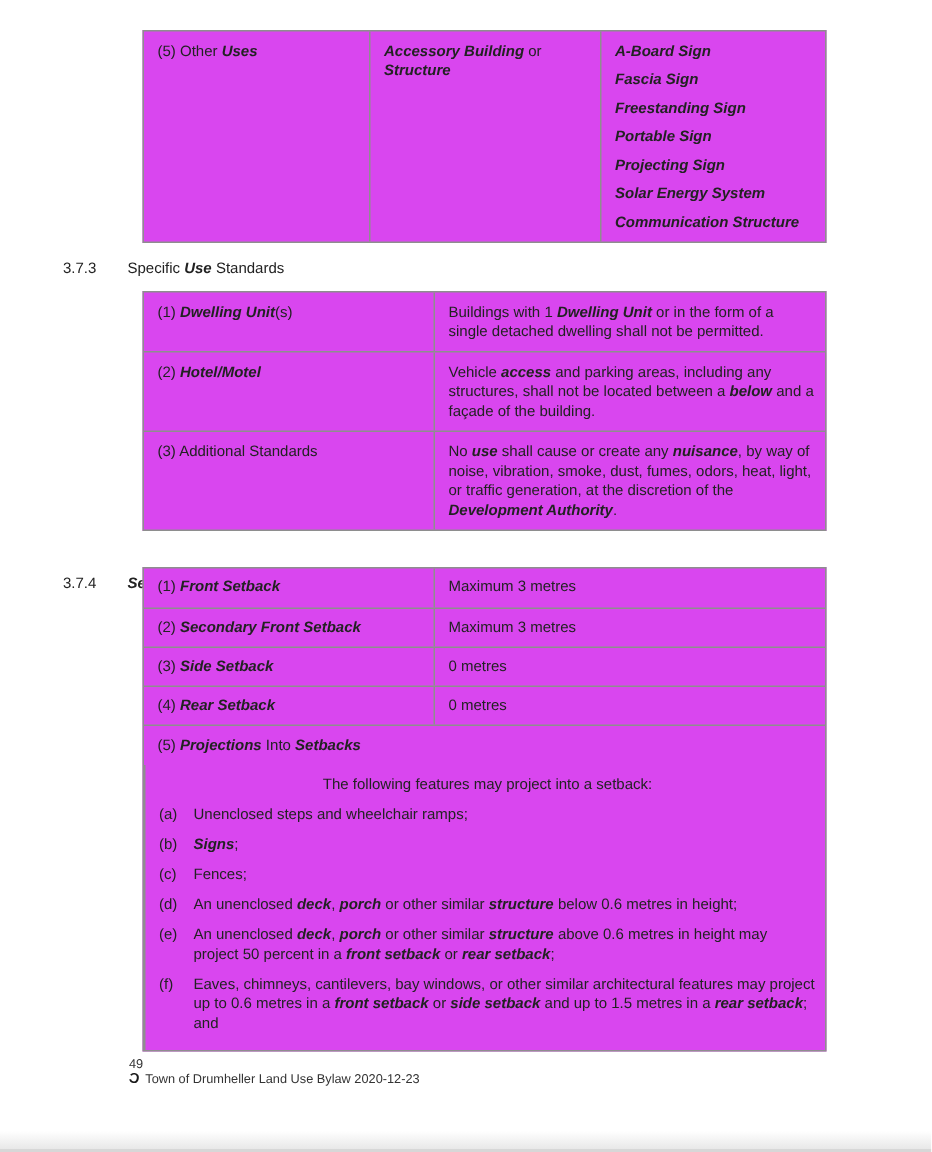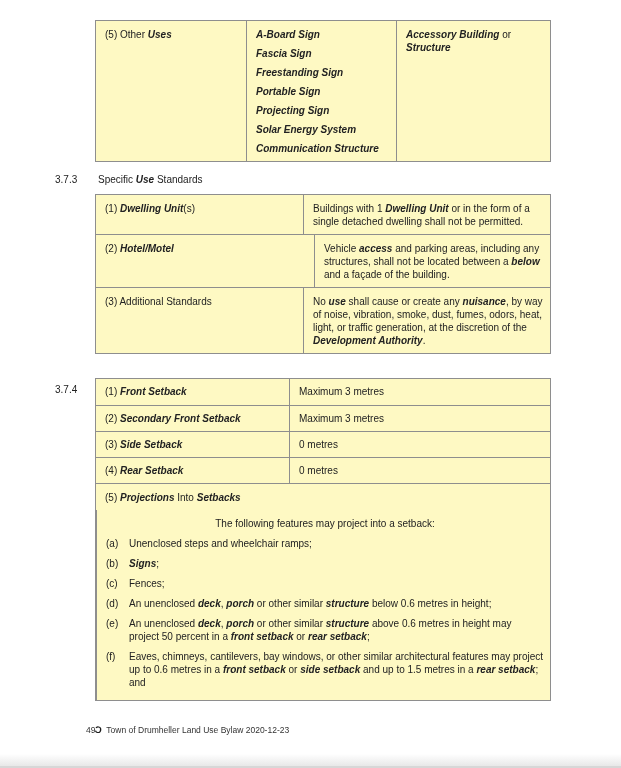--- a/index.html
+++ b/index.html
@@ -14,21 +14,21 @@
     overflow: hidden;
   }
   .seg-bi { font-weight: 700; font-style: italic; }
 
   
   .tbl {
     position: absolute;
     left: 95px;
     width: 456px;
     border: 1px solid #8e8e8e;
-    background: #fef9c3;
+    background: #d946ef;
   }
   .trow { display: flex; border-top: 1px solid #8e8e8e; }
   .trow:first-child { border-top: none; }
   .tcell {
     padding: 7px 6px 6px 9px;
     font-size: 10px;
     line-height: 13px;
   }
   .tcell + .tcell { border-left: 1px solid #8e8e8e; }
 
@@ -41,60 +41,61 @@
     font-weight: 700;
     font-style: italic;
     line-height: 13px;
     margin-bottom: 6px;
   }
   .sign-item:last-child { margin-bottom: 0; }
 
   
   .section-heading {
     position: absolute;
-    left: 55px;
+    left: 42px;
     display: flex;
     font-size: 10px;
     line-height: 12px;
   }
   .section-num { width: 43px; flex: none; }
   .heading-373 { top: 174px; }
   .heading-374 { top: 356px; margin-top: 28px; }
 
   
   .tbl-specific { top: 194px; }
   .tbl-specific .c1 { width: 193px; }
-  .tbl-specific .c2 { flex: 1; margin-left: 14px; }
+  .tbl-specific .c2 { flex: 1; }
   .r-h37 { min-height: 37px; }
-  .r-h53 { min-height: 53px; gap: 11px; }
+  .r-h53 { min-height: 53px; }
   .r-h58 { min-height: 58px; }
 
   
   .tbl-setbacks { top: 378px; }
   .tbl-setbacks .c1 { width: 193px; }
   .tbl-setbacks .c2 { flex: 1; }
   .r-h26 { min-height: 26px; }
   .r-h26 .tcell { padding-top: 6px; padding-bottom: 5px; }
   .r-proj { min-height: 217px; flex-direction: column; }
   .proj-intro { margin: 0 0 0 0; text-align: center; }
   .proj-item { display: flex; margin-top: 7px; }
   .proj-marker { width: 23px; flex: none; }
   .proj-text { flex: 1; }
 
   
   .footer {
     position: absolute;
     left: 86px;
     right: 64px;
-    top: 724px;
+    top: 704px;
     display: flex;
-    justify-content: flex-start;
+    justify-content: space-between;
     align-items: baseline;
     font-size: 8.5px;
     color: #333333;
+    flex-direction: column;
   }
   .footer-right { display: flex; align-items: baseline; gap: 4px; }
   .logo-glyph {
     font-weight: 700;
     font-size: 9.5px;
     color: #1a1a1a;
     transform: rotate(12deg);
     display: inline-block;
   }
 
@@ -115,30 +116,30 @@
   }
 </style>
 </head>
 <body>
 
 <div class="page">
 
   <div class="tbl tbl-uses">
     <div class="trow">
       <div class="tcell c1"><span>(5) Other </span><span class="seg-bi">Uses</span></div>
+      <div class="tcell c2"><span class="seg-bi">Accessory Building</span><span> or </span><span class="seg-bi">Structure</span></div>
       <div class="tcell c3">
         <div class="sign-item">A-Board Sign</div>
         <div class="sign-item">Fascia Sign</div>
         <div class="sign-item">Freestanding Sign</div>
         <div class="sign-item">Portable Sign</div>
         <div class="sign-item">Projecting Sign</div>
         <div class="sign-item">Solar Energy System</div>
         <div class="sign-item">Communication Structure</div>
       </div>
-      <div class="tcell c2"><span class="seg-bi">Accessory Building</span><span> or </span><span class="seg-bi">Structure</span></div>
     </div>
   </div>
 
   <div class="section-heading heading-373">
     <span class="section-num">3.7.3</span>
     <span class="section-title"><span>Specific </span><span class="seg-bi">Use</span><span> Standards</span></span>
   </div>
 
   <div class="tbl tbl-specific">
     <div class="trow r-h37">

